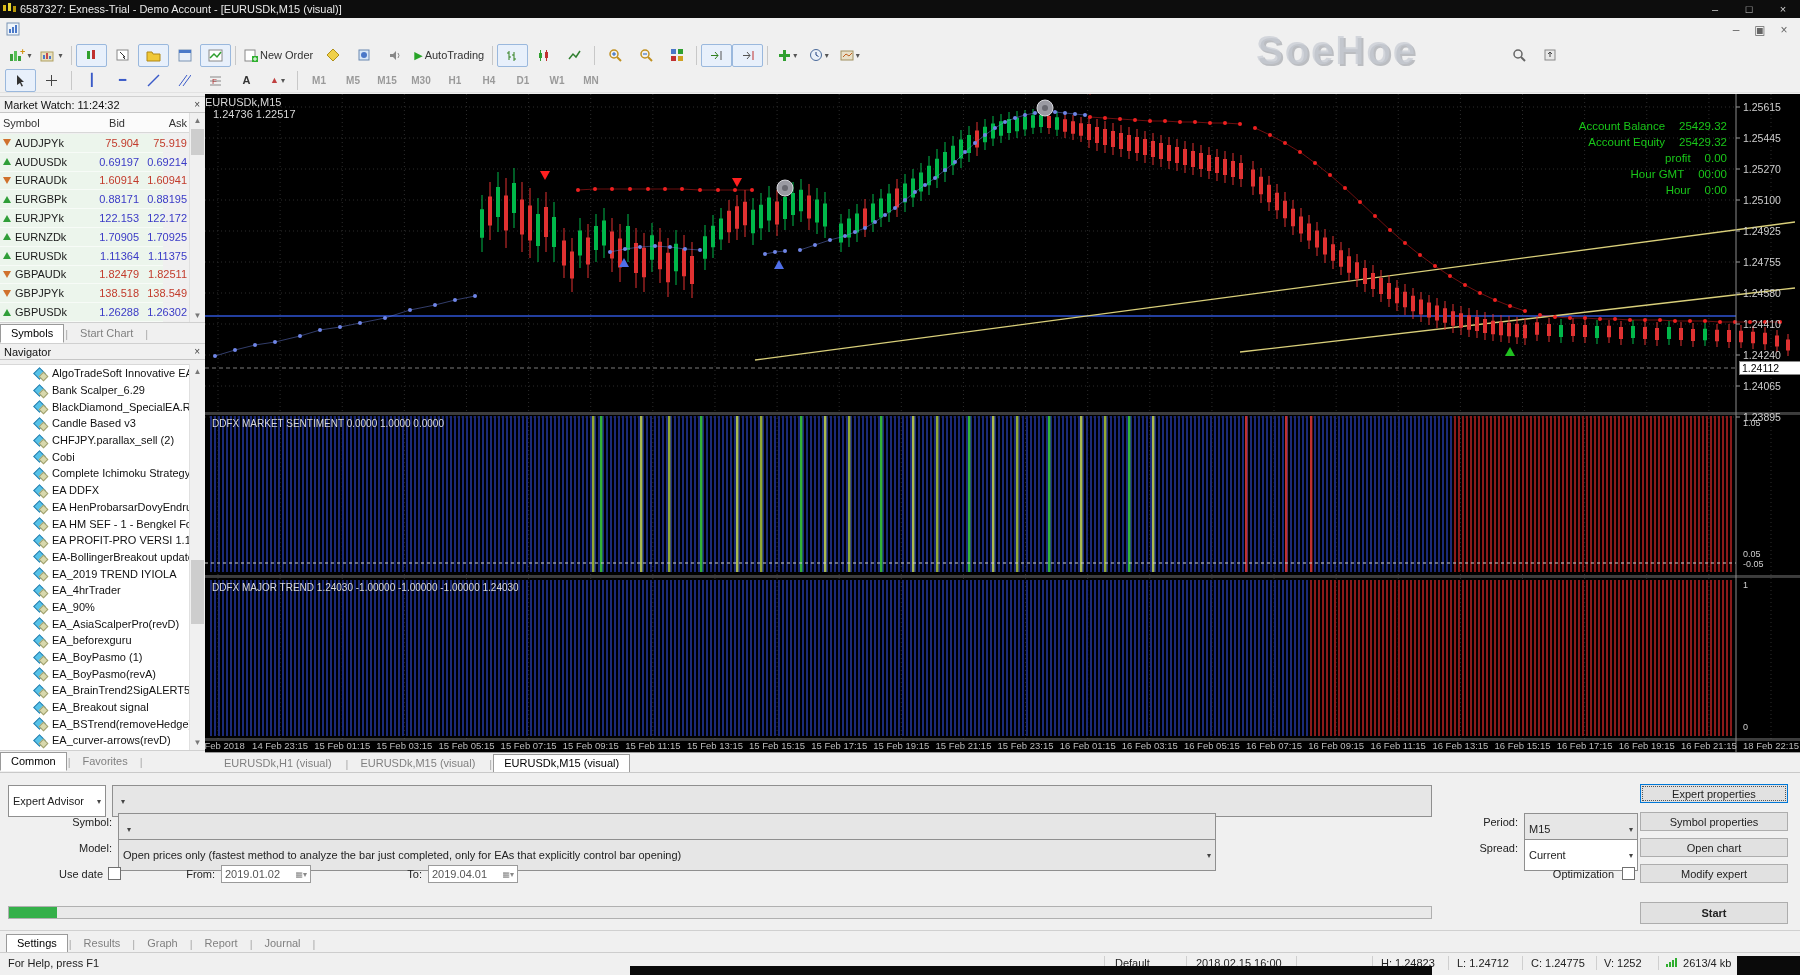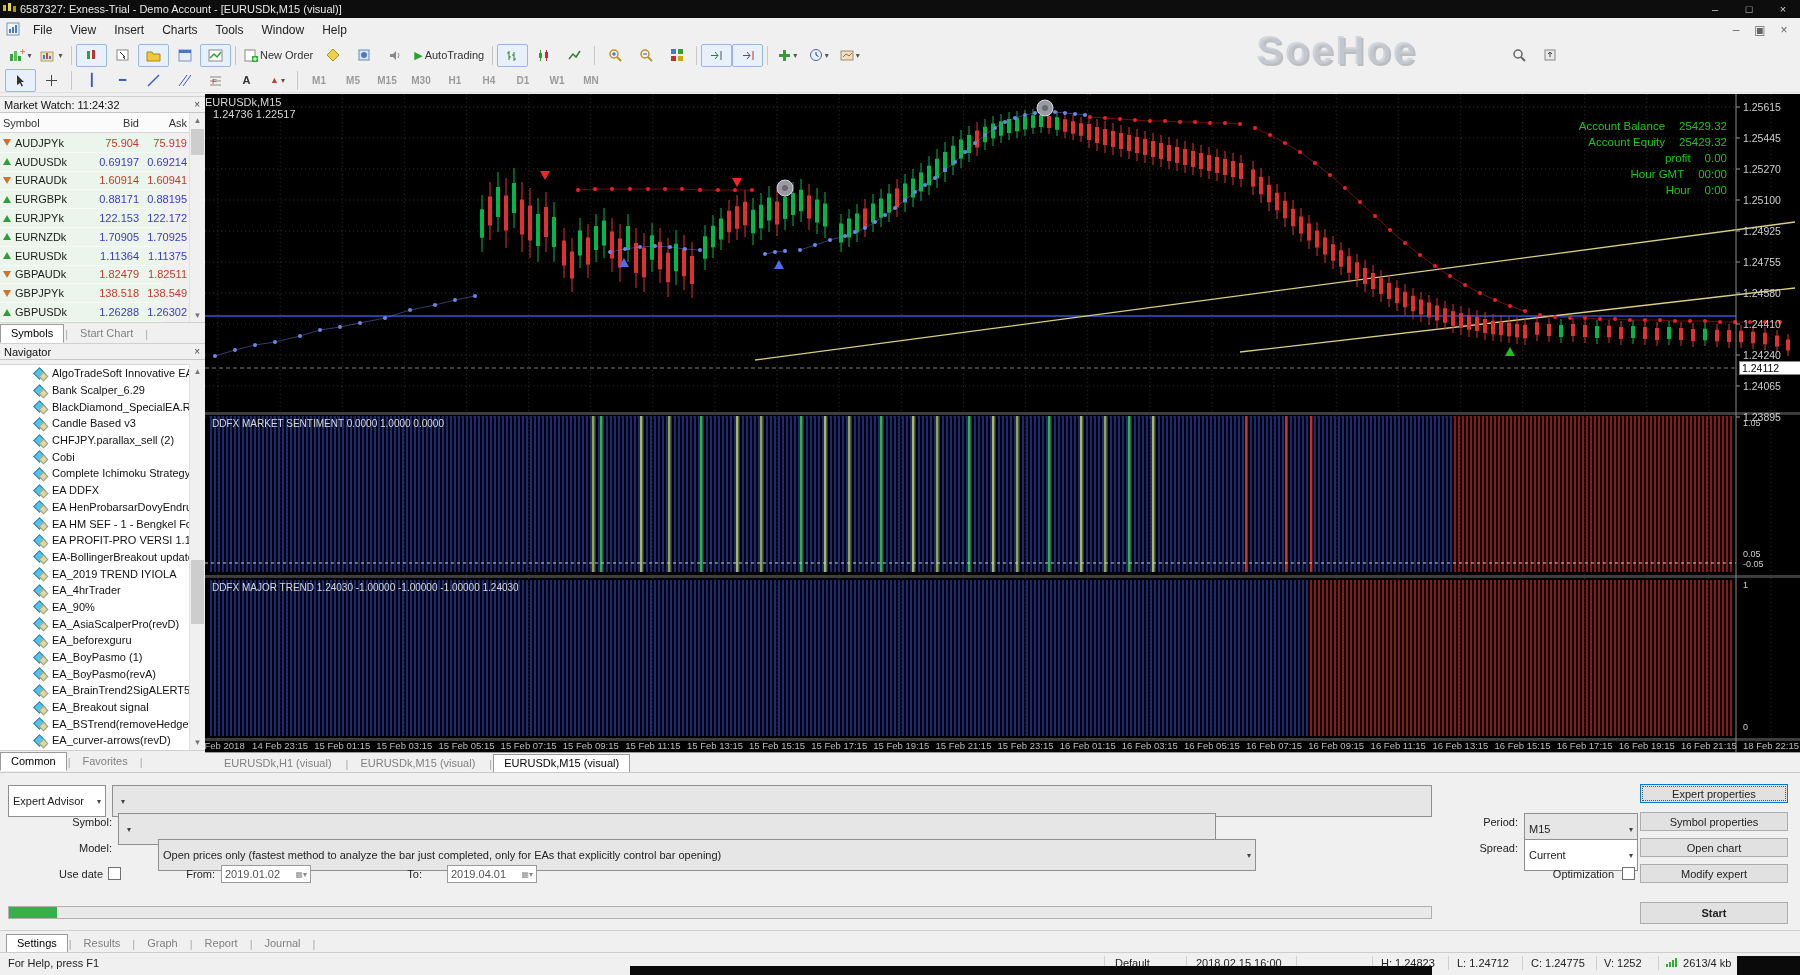--- a/index.html
+++ b/index.html
@@ -117,29 +117,20 @@
 
 <div id="menubar">
   <span class="docicon">
     <svg width="14" height="14">
         <rect x="1" y="1" width="12" height="12" fill="#eef4fa" stroke="#7a94b4"></rect>
         <rect x="3" y="7" width="2" height="4" fill="#4a78c8"></rect>
         <rect x="6" y="5" width="2" height="6" fill="#4a78c8"></rect>
         <rect x="9" y="3" width="2" height="8" fill="#4a78c8"></rect>
       </svg>
   </span>
-  <div id="menu-items" style="display:flex;height:100%;">
-      <span class="mitem">File</span>
-      <span class="mitem">View</span>
-      <span class="mitem">Insert</span>
-      <span class="mitem">Charts</span>
-      <span class="mitem">Tools</span>
-      <span class="mitem">Window</span>
-      <span class="mitem">Help</span>
-    </div>
   <div class="cbtns">
     <span class="cbtn">–</span>
     <span class="cbtn">▣</span>
     <span class="cbtn">×</span>
   </div>
 </div>
 
 <div id="toolbar1" class="toolbar">
   <span style="width:5px"></span>
   <span class="tbtn">
@@ -375,21 +366,21 @@
     </div>
 </div>
 
 <div id="leftcol">
   <div class="panhead" style="top:2px;">
     <span>Market Watch: 11:24:32</span>
     <span class="x">×</span>
   </div>
   <div id="mw-colhead">
       <div>Symbol</div>
-      <div style="text-align: right;">Bid</div>
+      <div style="text-align: center;">Bid</div>
       <div style="text-align: right;">Ask</div>
     </div>
   <div id="mw-rows">
       <div class="mwrow">
         <div class="sym">
           <span class="down-arrow"></span>
           <span>AUDJPYk</span>
         </div>
         <div class="num vred">75.904</div>
         <div class="num vred">75.919</div>
@@ -1971,42 +1962,42 @@
   <div class="tlabel" style="left:1448px;top:40px;width:70px;">Period:</div>
   <div class="combo" style="left:1524px;top:40px;width:114px;">
     <span class="cv">M15</span>
       <span class="ccaret">▾</span>
   </div>
   <div class="tbutton" style="left:1640px;top:39px;">
       <span>Symbol properties</span>
     </div>
 
   <div class="tlabel" style="left:30px;top:66px;width:82px;">Model:</div>
-  <div class="combo" style="left:118px;top:66px;width:1098px;margin-left:40px;">
+  <div class="combo" style="left:118px;top:66px;width:1098px;">
     <span class="cv">Open prices only (fastest method to analyze the bar just completed, only for EAs that explicitly control bar opening)</span>
       <span class="ccaret">▾</span>
   </div>
   <div class="tlabel" style="left:1448px;top:66px;width:70px;">Spread:</div>
   <div class="combo" style="left:1524px;top:66px;width:114px;background:#fff;">
     <span class="cv">Current</span>
       <span class="ccaret">▾</span>
   </div>
   <div class="tbutton" style="left:1640px;top:65px;">
       <span>Open chart</span>
     </div>
 
   <div class="tlabel" style="left:30px;top:92px;width:73px;justify-content:flex-end;">Use date</div>
   <div class="checkbox" style="left:108px;top:94px;"></div>
   <div class="tlabel" style="left:160px;top:92px;width:55px;">From:</div>
   <div class="datefield" style="left:221px;top:92px;width:90px;">
     <span>2019.01.02</span>
       <span class="sp">▦▾</span>
   </div>
   <div class="tlabel" style="left:380px;top:92px;width:42px;">To:</div>
-  <div class="datefield" style="left:428px;top:92px;width:90px;margin-left:19px;">
+  <div class="datefield" style="left:428px;top:92px;width:90px;">
     <span>2019.04.01</span>
       <span class="sp">▦▾</span>
   </div>
   <div class="tlabel" style="left:1518px;top:92px;width:96px;">Optimization</div>
   <div class="checkbox" style="left:1622px;top:94px;"></div>
   <div class="tbutton" style="left:1640px;top:91px;">
       <span>Modify expert</span>
     </div>
 
   <div id="progressbar">

